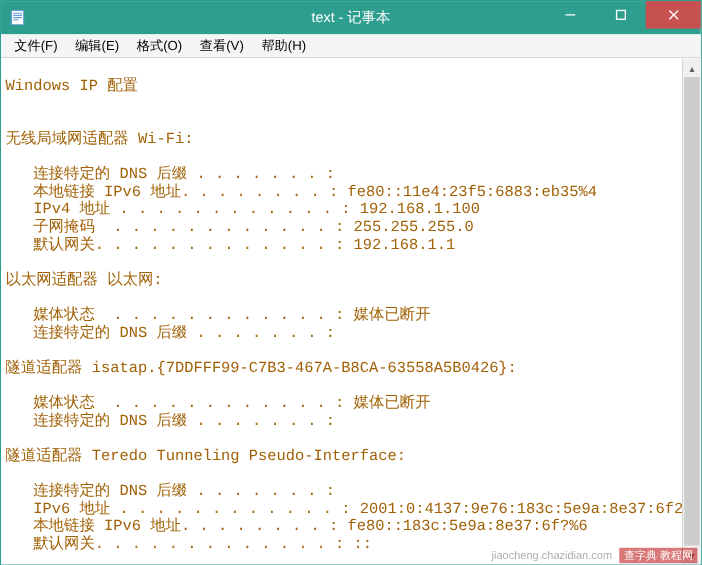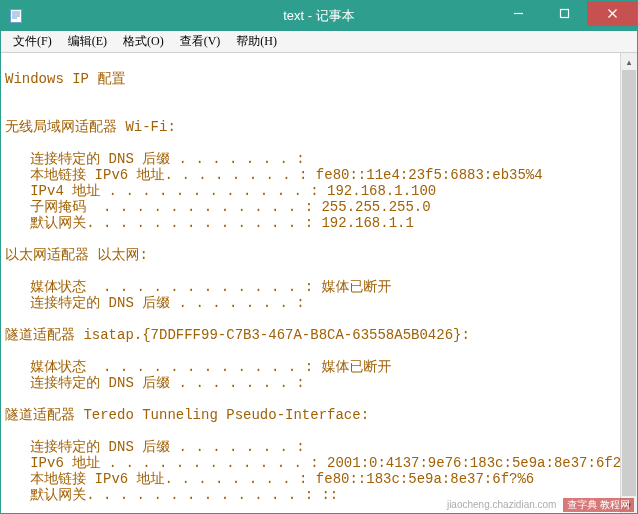--- a/index.html
+++ b/index.html
@@ -64,21 +64,20 @@
     background: #f5f5f5;
     border-bottom: 1px solid #d0d0d0;
     display: flex;
     align-items: center;
     padding: 0 4px;
     font-size: 12px;
     font-family: "Microsoft YaHei", "SimSun", sans-serif;
   }
   .menu-item {
     padding: 2px 8px;
-    font-family: Liberation Serif, serif;
   }
   .content-wrap {
     flex: 1;
     display: flex;
     position: relative;
     overflow: hidden;
     background: #fff;
   }
   .content {
     flex: 1;

